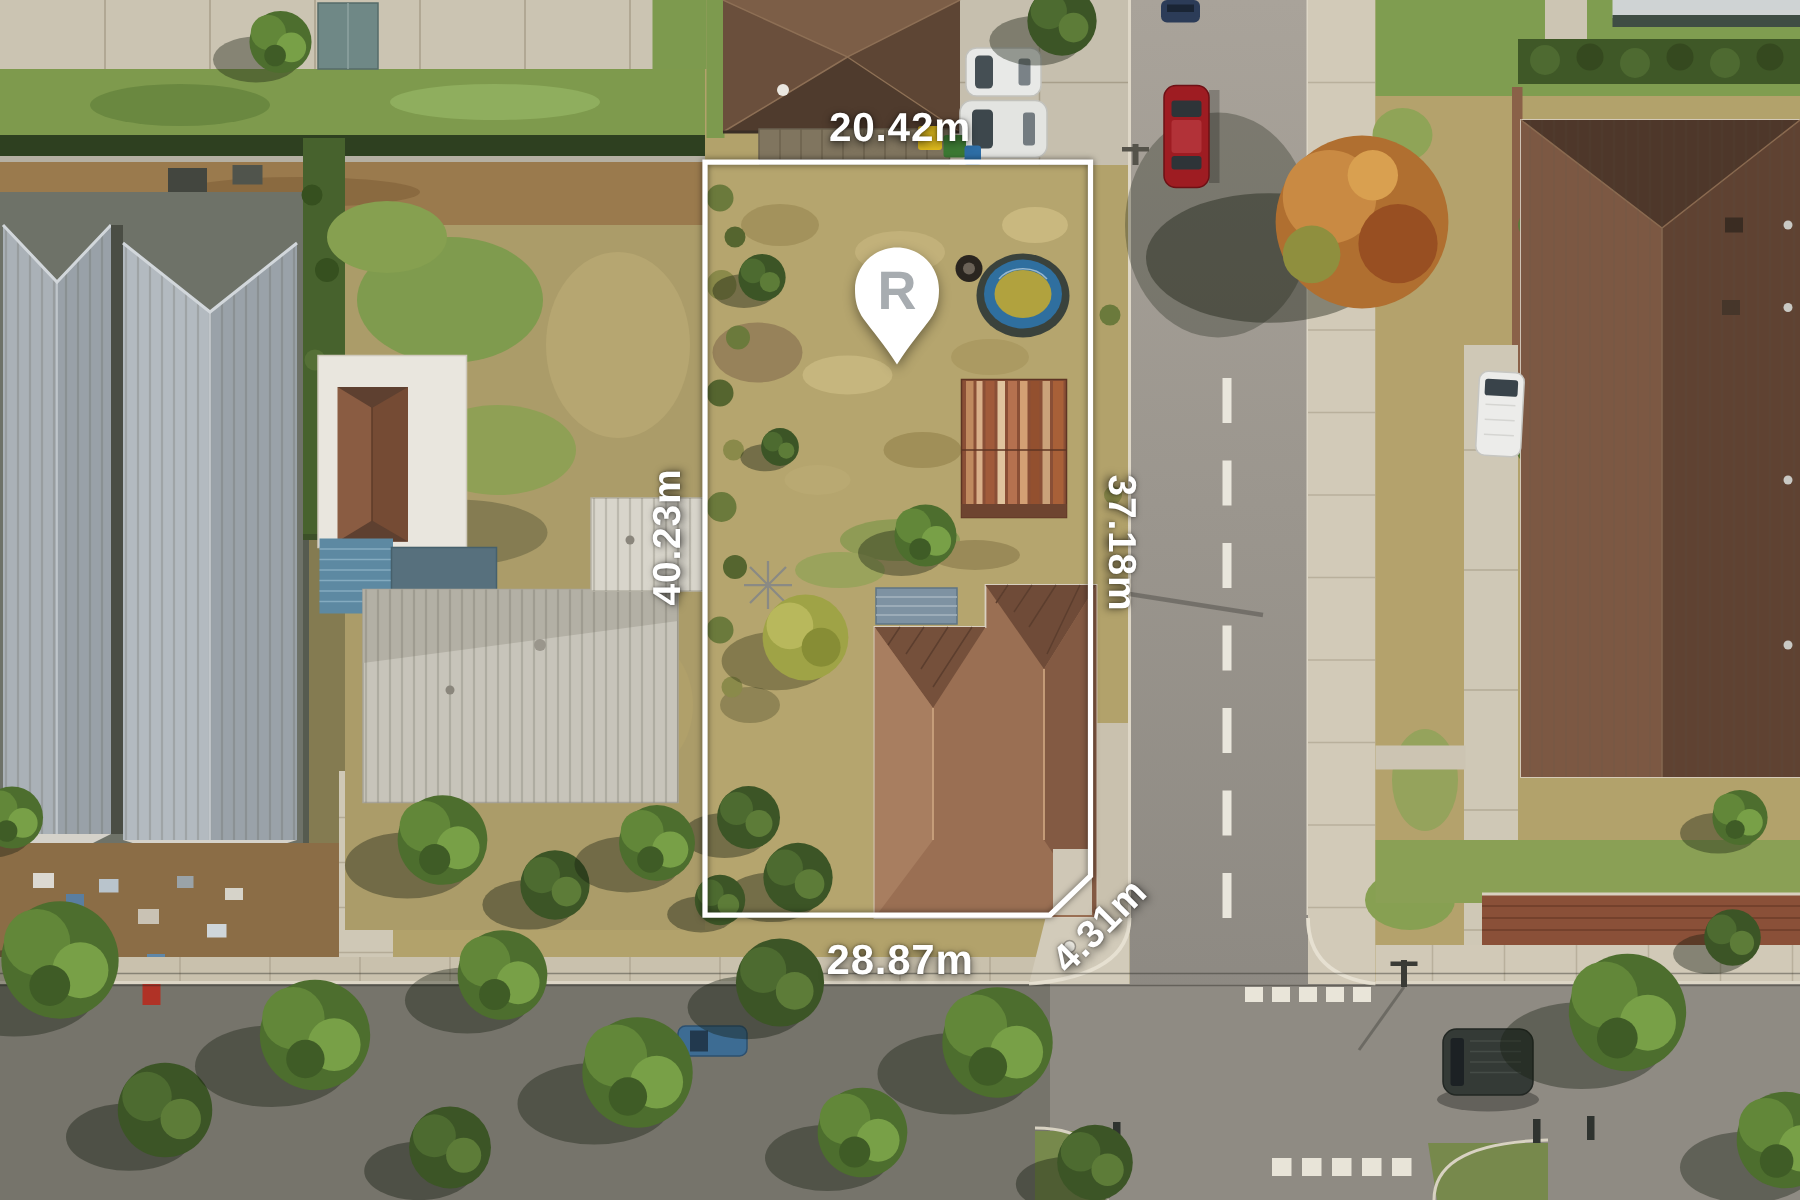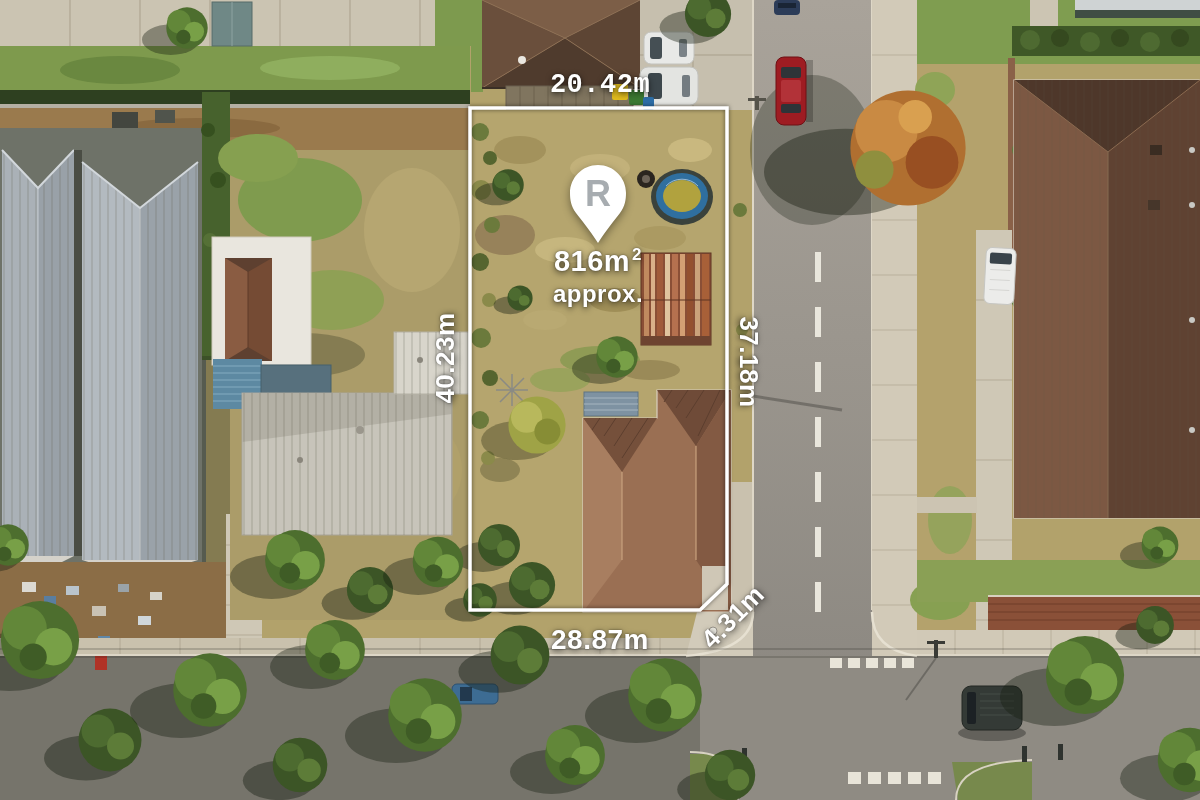--- a/index.html
+++ b/index.html
@@ -1,21 +1,21 @@
 <!DOCTYPE html>
 <html><head>
 <meta charset="utf-8">
 <style>
   html,body{margin:0;padding:0;background:#222;}
   .stage{position:relative;width:1200px;height:800px;overflow:hidden;font-family:"Liberation Sans",sans-serif;}
   .stage svg{position:absolute;left:0;top:0;display:block;}
   .boundary{filter:drop-shadow(0 0 2px rgba(0,0,0,.55));}
   .pin{filter:drop-shadow(0 3px 4px rgba(0,0,0,.4));}
   .lbl,.area{position:absolute;color:#fff;font-weight:700;text-shadow:0 2px 6px rgba(0,0,0,.65),0 0 2px rgba(0,0,0,.45);letter-spacing:.5px;white-space:nowrap;}
-  .lbl-top{left:600px;top:70px;transform:translateX(-50%);font-size:27px;font-family:Liberation Mono, monospace;}
+  .lbl-top{left:600px;top:70px;transform:translateX(-50%);font-size:27px;}
   .lbl-left{left:445px;top:358px;transform:translate(-50%,-50%) rotate(-90deg);font-size:26px;}
   .lbl-right{left:748px;top:362px;transform:translate(-50%,-50%) rotate(90deg);font-size:26px;}
   .lbl-corner{left:733px;top:617px;transform:translate(-50%,-50%) rotate(-45deg);font-size:26px;}
   .lbl-bottom{left:600px;top:640px;transform:translate(-50%,-50%);font-size:28px;}
   .area{left:598px;top:246px;transform:translateX(-50%);text-align:center;line-height:1.1;}
   .area-line{font-size:29px;}
   .area-line sup{font-size:17px;margin-left:2px;}
   .area-approx{font-size:24px;margin-top:3px;}
 </style>
 </head>
@@ -406,17 +406,13 @@
   <path d="M598,243 C589,229 582,221 576,213 C571,206 570,200 570,193 C570,177.5 582.5,165 598,165 C613.5,165 626,177.5 626,193 C626,200 625,206 620,213 C614,221 607,229 598,243 Z" fill="#ffffff"></path>
   <text x="598" y="206" text-anchor="middle" font-size="36" font-weight="bold" font-family="'Liberation Sans',sans-serif" fill="#a7acb0">R</text>
 </g>
 </svg>
 
 <div class="lbl lbl-top">20.42m</div>
 <div class="lbl lbl-left">40.23m</div>
 <div class="lbl lbl-right">37.18m</div>
 <div class="lbl lbl-corner">4.31m</div>
 <div class="lbl lbl-bottom">28.87m</div>
-<div class="area">
-  <div class="area-line"><span>816m</span><sup>2</sup></div>
-  <div class="area-approx">approx.</div>
 </div>
-</div>
 
 </body></html>

